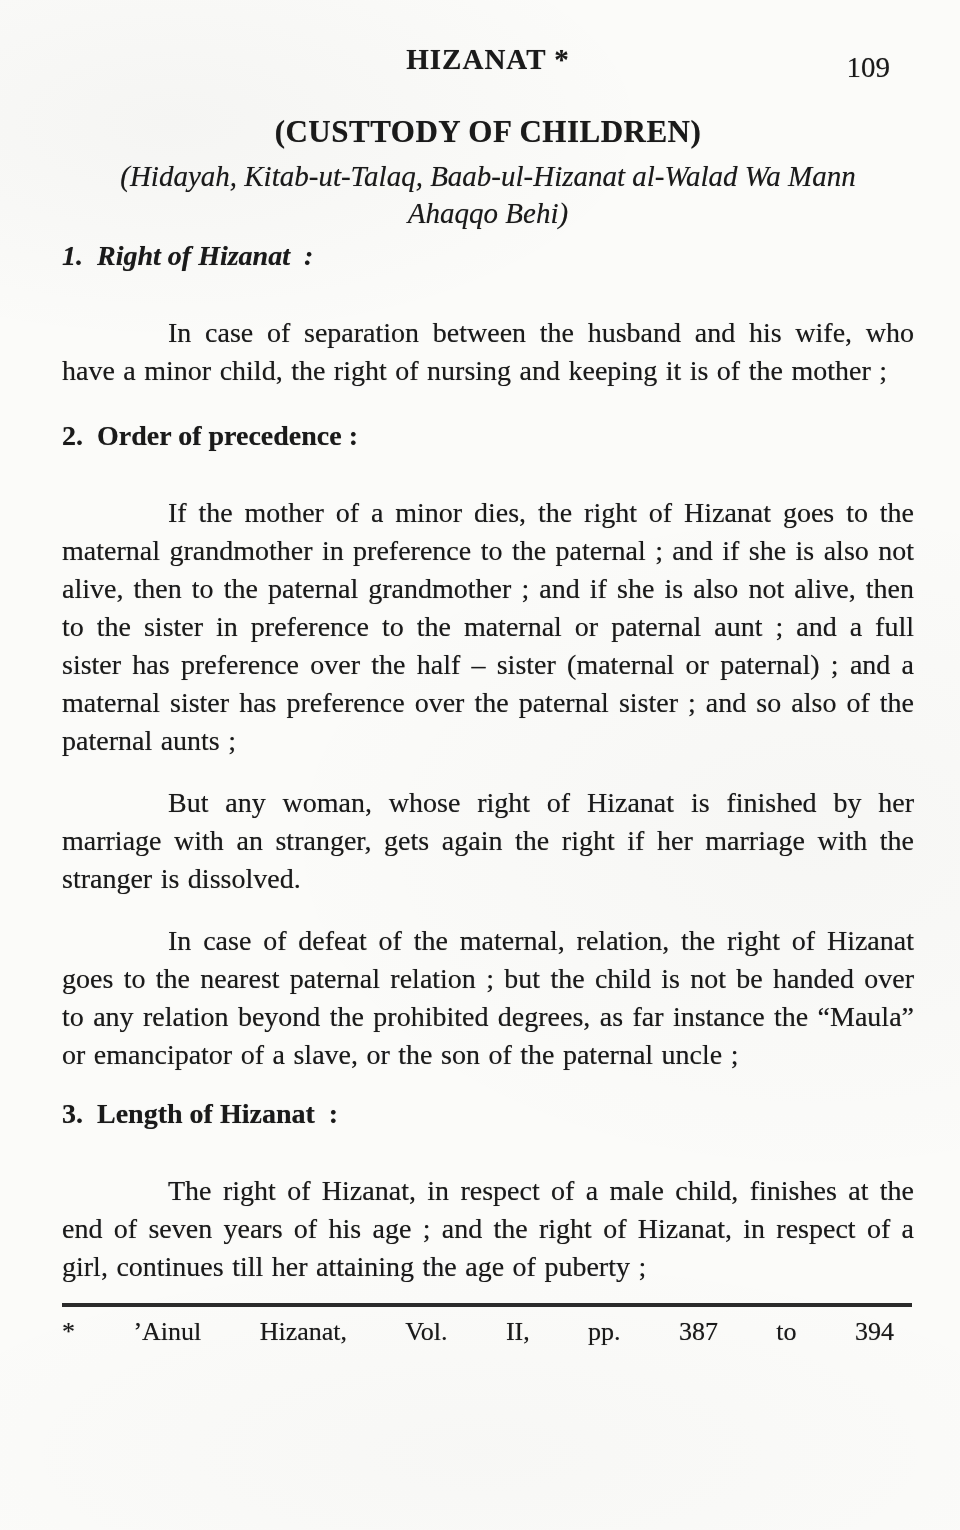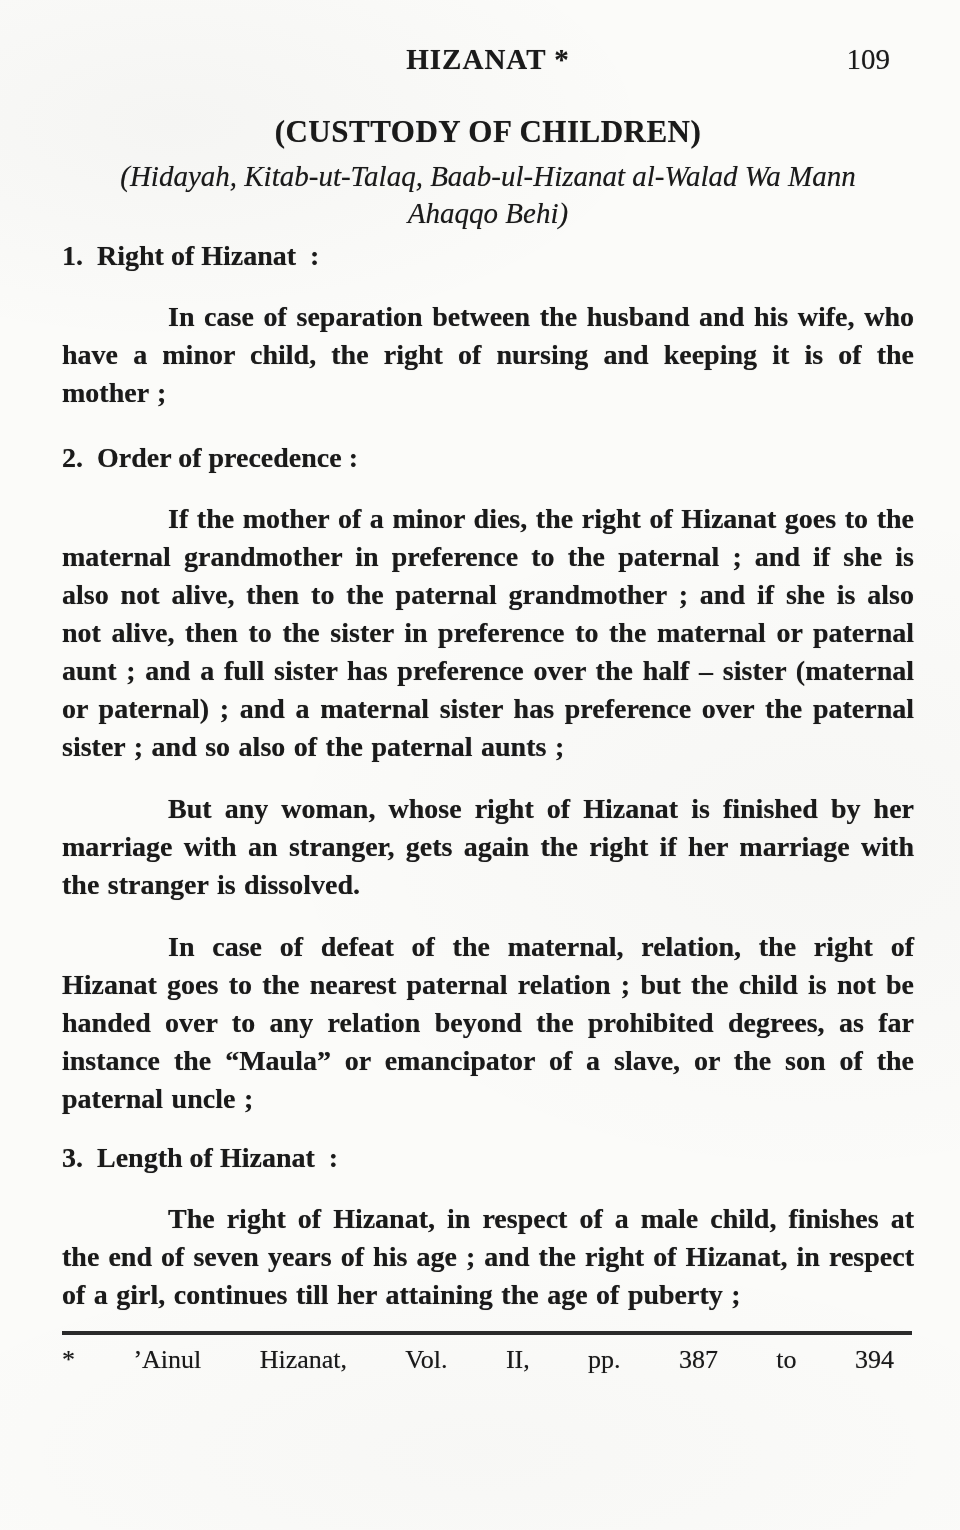--- a/index.html
+++ b/index.html
@@ -30,21 +30,21 @@
   }
   .running-title {
     text-align: center;
     font-size: 29px;
     font-weight: 700;
     letter-spacing: 1px;
     line-height: 34px;
   }
   .page-number {
     position: absolute;
-    top: 0;
+    top: 8px;
     right: 24px;
     font-size: 29px;
     line-height: 34px;
     font-weight: 400;
   }
   .chapter-title {
     margin-top: 32px;
     text-align: center;
     font-size: 31px;
     font-weight: 700;
@@ -59,31 +59,30 @@
     line-height: 37px;
   }
   .source-line.first { margin-top: 8px; }
   h2.section-heading {
     margin: 0;
     font-size: 28px;
     font-weight: 700;
     line-height: 32px;
     white-space: pre-wrap;
   }
-  #h1 { margin-top: 8px; }
+  #h1 { margin-top: 8px; font-style: italic; }
   #h2 { margin-top: 30px; }
   #h3 { margin-top: 24px; }
   p.body-paragraph {
-    margin: 26px 0 0 0;
+    margin: 42px 0 0 0;
     font-size: 28px;
     line-height: 38px;
     text-align: justify;
     text-indent: 106px;
     word-spacing: 1.5px;
-    font-weight: bold;
   }
   p.tight { margin-top: 24px; }
   .footnote-rule {
     margin-top: 17px;
     margin-right: 2px;
     border: 0;
     border-top: 4px solid #2b2b2b;
   }
   .footnote {
     margin-top: 5px;

